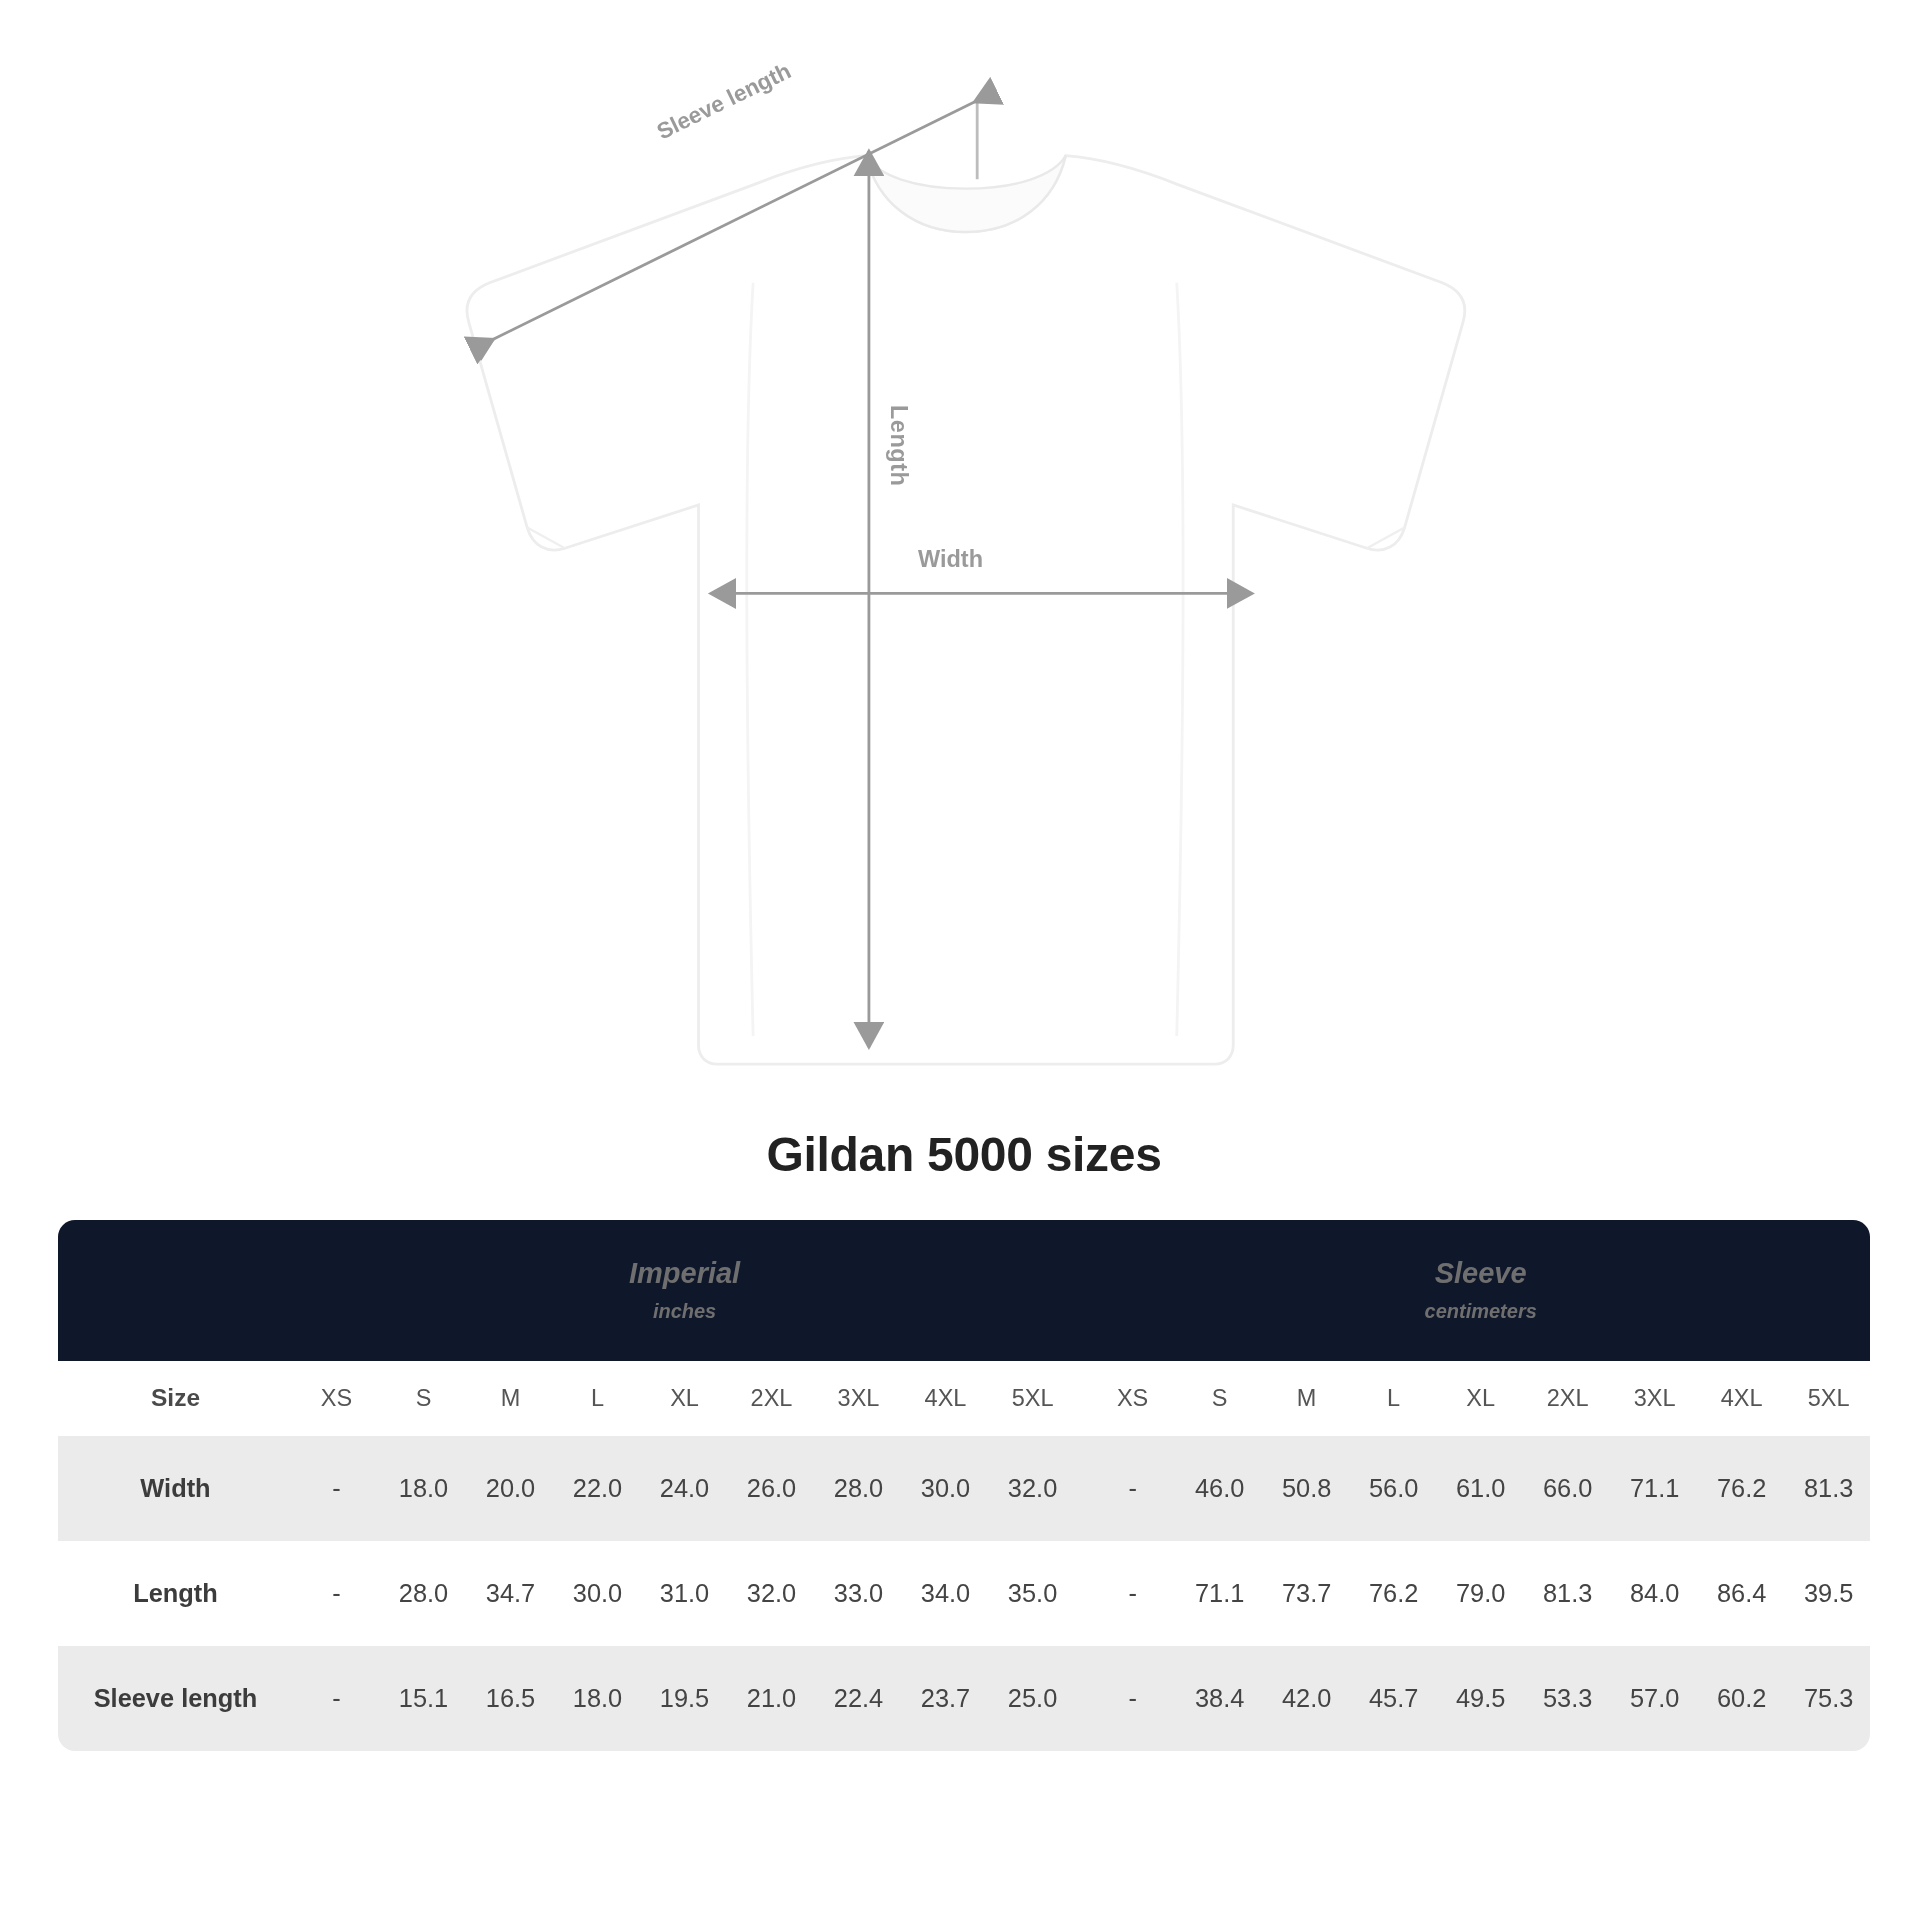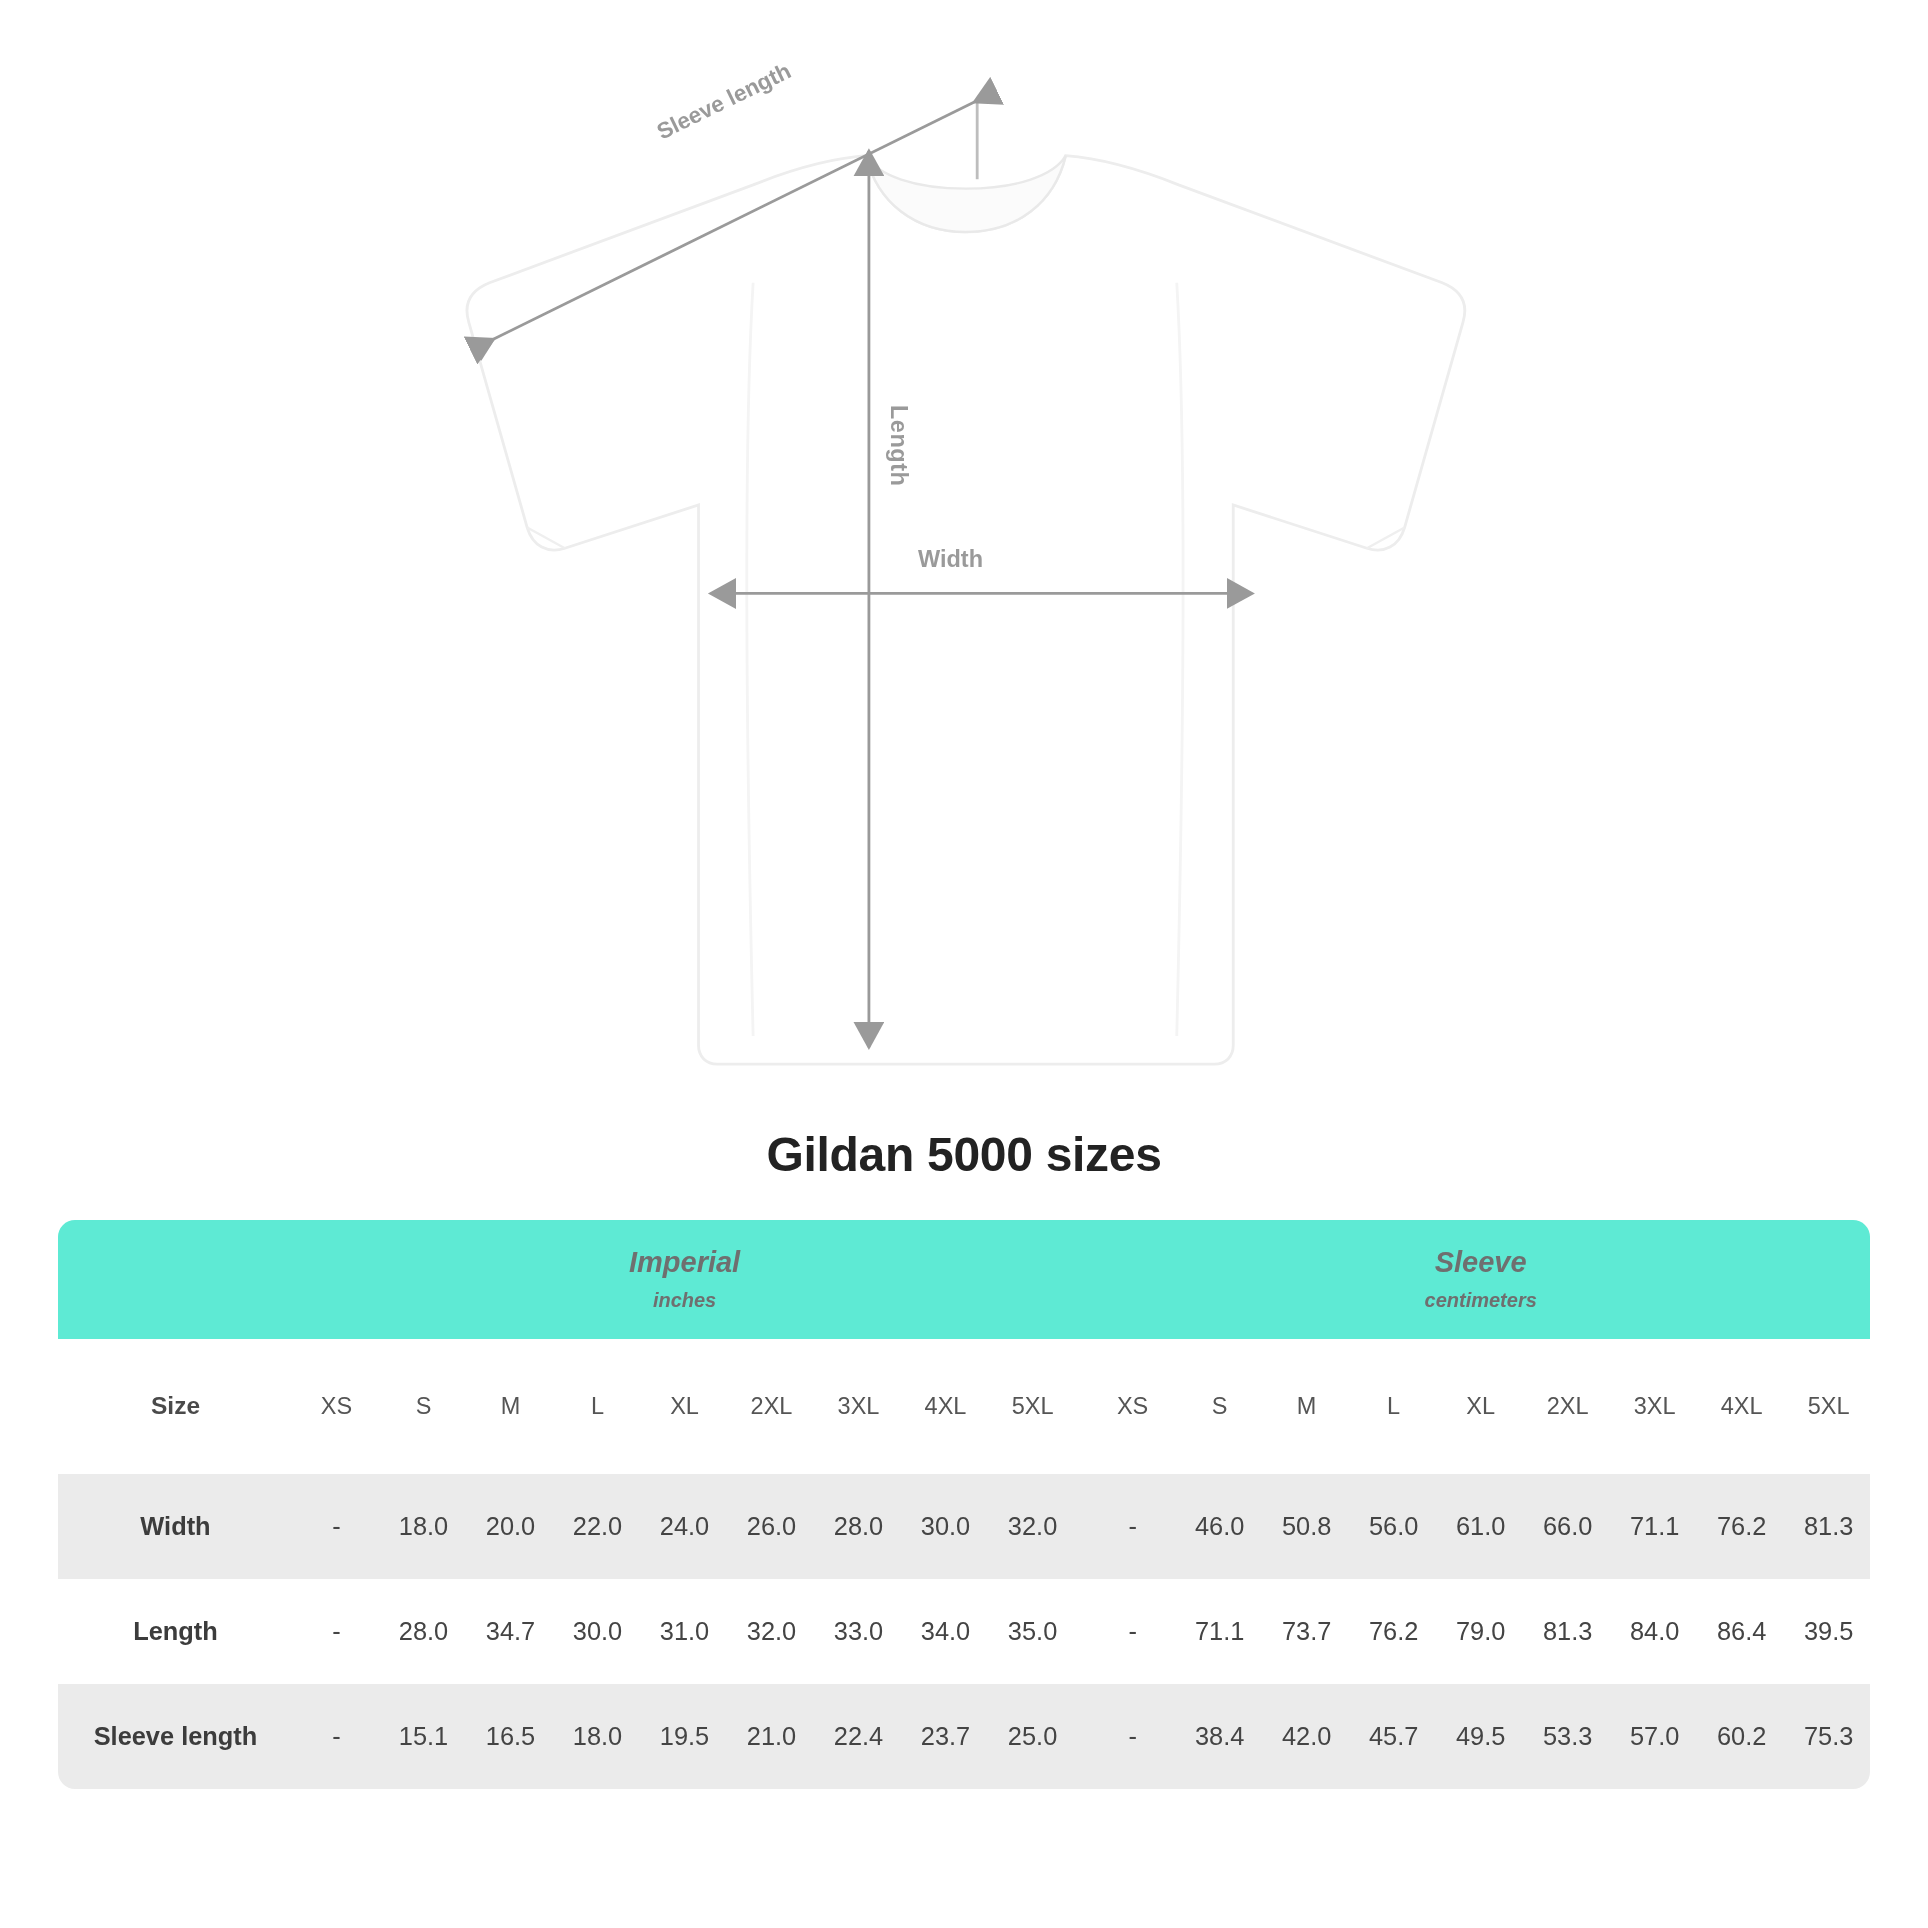--- a/index.html
+++ b/index.html
@@ -63,40 +63,40 @@
     width: 100%;
     table-layout: fixed;
   }
   table.size-table td, table.size-table th {
     padding: 0;
     text-align: center;
     vertical-align: middle;
   }
 
   .unitrow td {
-    background: #5eead4;
-    height: 119px;
+    background: #0f172a;
+    height: 141px;
   }
   .unit-name {
     font-size: 29px;
     font-weight: bold;
     font-style: italic;
     color: #6f6f6f;
   }
   .unit-sub {
     font-size: 20px;
     font-style: italic;
     color: #6f6f6f;
     margin-top: 9.4px;
     font-weight: bold;
   }
 
   .hdr td {
     background: #ffffff;
-    height: 135px;
+    height: 75px;
     font-size: 23.5px;
     color: #555555;
   }
   .hdr td.rowlabel {
     font-weight: bold;
     font-size: 24.5px;
     color: #4a4a4a;
   }
 
   tr.shaded td {

